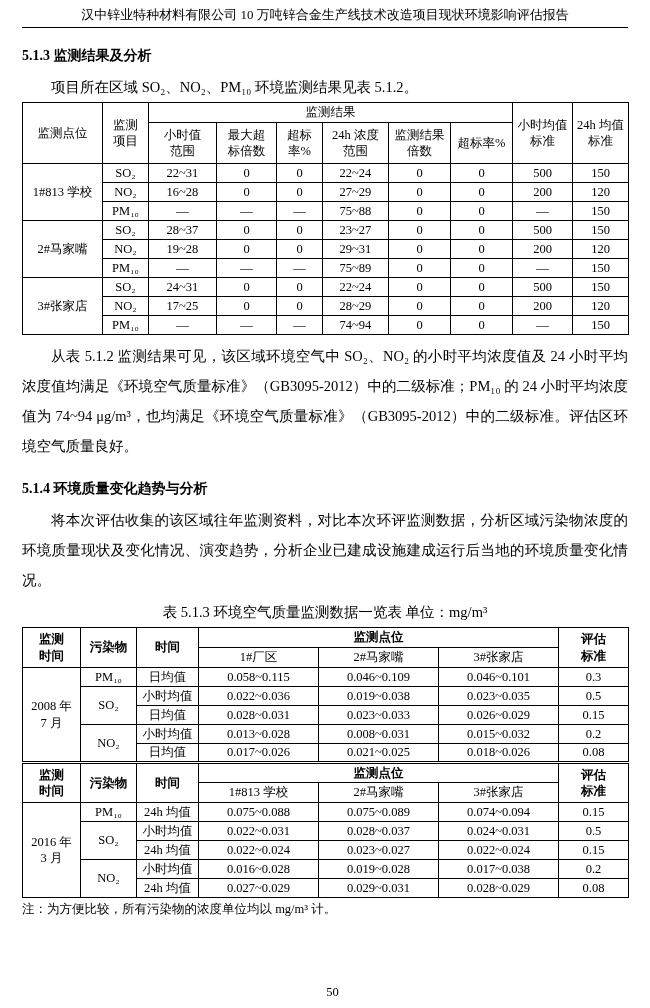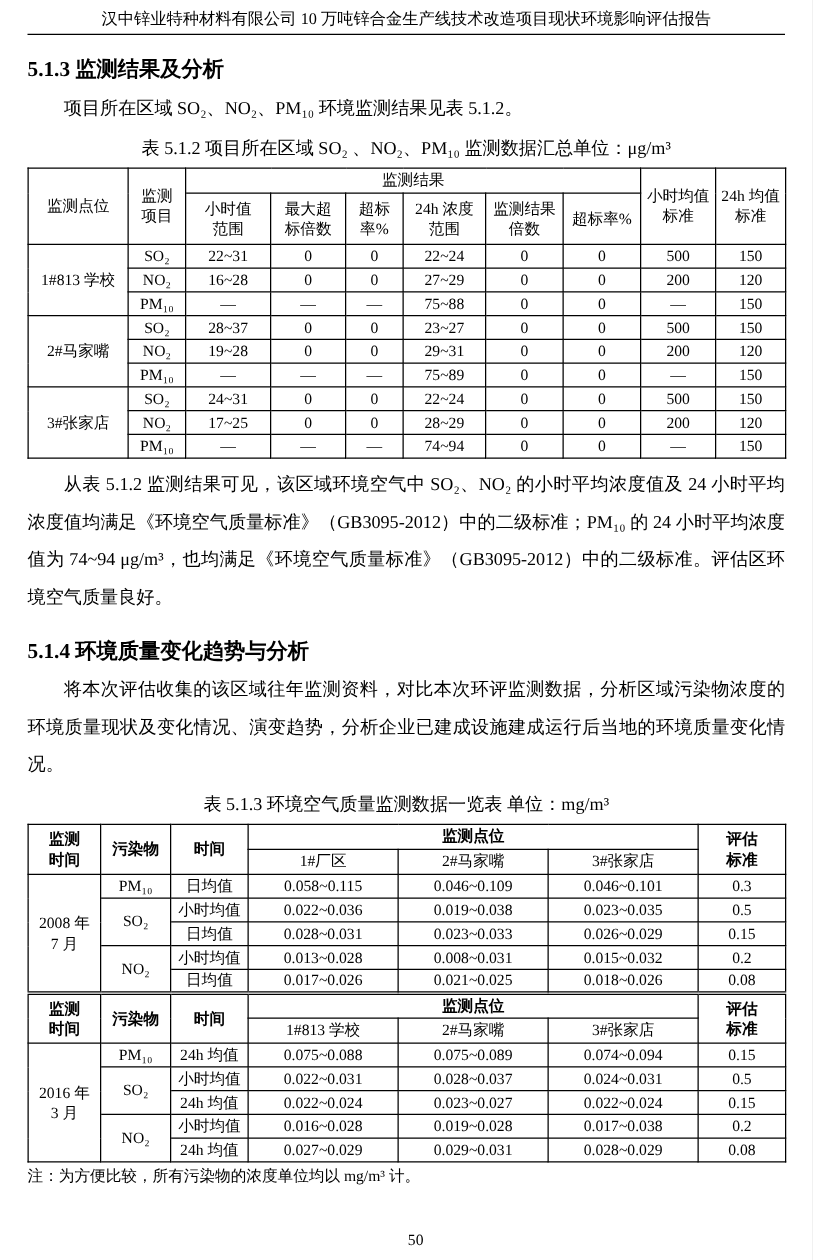--- a/index.html
+++ b/index.html
@@ -16,21 +16,21 @@
   }
   .doc-header{
     text-align:center;
     font-size:13px;
     line-height:15px;
     padding-bottom:5px;
     border-bottom:1px solid #000;
     white-space:nowrap;
   }
   .sec-heading{
-    font-size:17px;
+    font-size:14px;
     font-weight:bold;
     margin:17px 0 0 0;
     line-height:21px;
   }
   .body-para{
     font-size:14.5px;
     line-height:30px;
     text-align:justify;
     text-indent:2em;
     margin:6px 0 0 0;
@@ -81,21 +81,20 @@
 <body>
 
 <div class="page">
 
   <div class="doc-header">汉中锌业特种材料有限公司 10 万吨锌合金生产线技术改造项目现状环境影响评估报告</div>
 
   <div class="sec-heading">5.1.3  监测结果及分析</div>
 
   <p class="body-para">项目所在区域 SO₂、NO₂、PM₁₀ 环境监测结果见表 5.1.2。</p>
 
-  <div class="table-caption">表 5.1.2   项目所在区域 SO₂ 、NO₂、PM₁₀ 监测数据汇总单位：μg/m³</div>
 
   <table class="doc-table" id="t512">
     <colgroup>
       <col style="width:80px">
         <col style="width:46px">
         <col style="width:68px">
       <col style="width:60px">
         <col style="width:46px">
         <col style="width:66px">
       <col style="width:62px">

